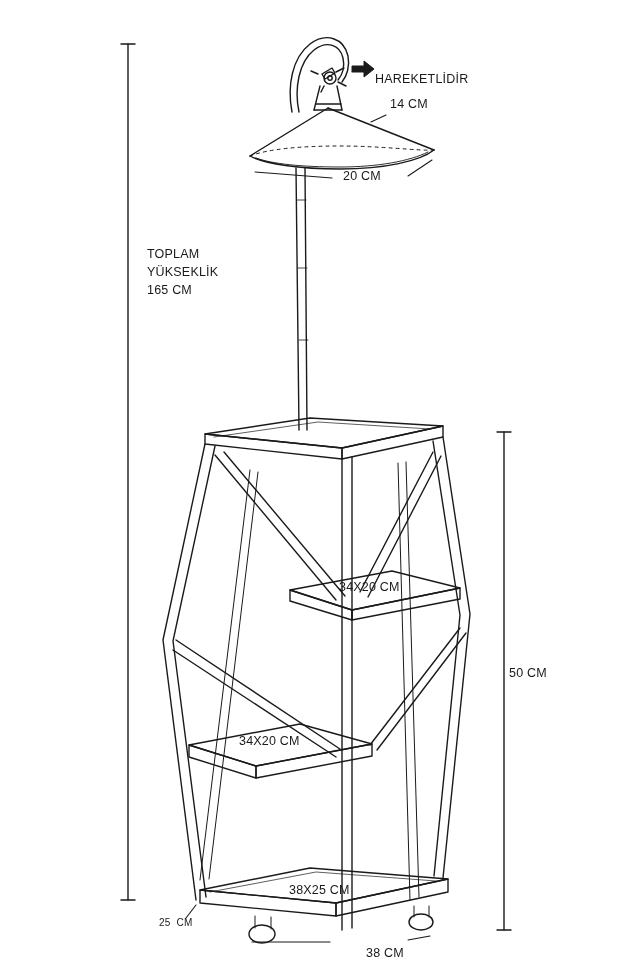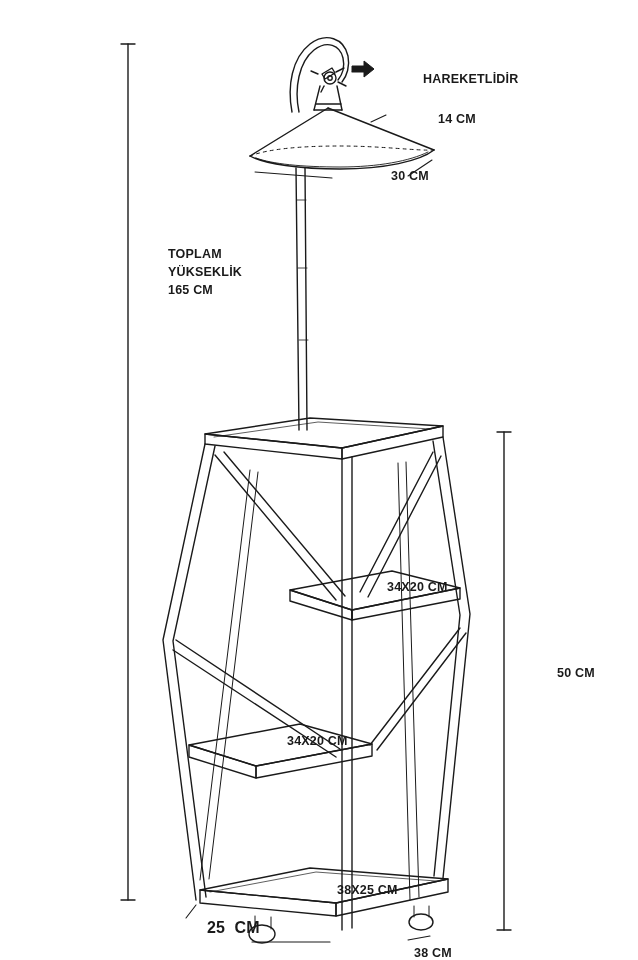--- a/index.html
+++ b/index.html
@@ -21,37 +21,36 @@
   svg.drawing {
     position: absolute;
     left: 0;
     top: 0;
     width: 638px;
     height: 960px;
   }
   .lbl {
     position: absolute;
     font-size: 12.5px;
-    font-weight: 700;
+    font-weight: 400;
     color: #1a1a1a;
     letter-spacing: 0.2px;
     white-space: pre;
     line-height: 1.45;
-    margin-left: 48px;
   }
   .lbl.multi {
     white-space: pre-line;
   }
   .lbl-sm {
-    font-size: 16px;
+    font-size: 10px;
   }
   #lbl-hareketlidir { left: 375px; top: 70px; }
-  #lbl-14cm        { left: 390px; top: 110px; text-align: center; }
+  #lbl-14cm        { left: 390px; top: 95px; text-align: center; }
   #lbl-30cm        { left: 343px; top: 167px; }
-  #lbl-toplam      { left: 120px; top: 245px; }
+  #lbl-toplam      { left: 147px; top: 245px; }
   #lbl-34x20-upper { left: 339px; top: 578px; }
   #lbl-34x20-lower { left: 239px; top: 732px; }
   #lbl-90cm        { left: 509px; top: 664px; }
   #lbl-38x25       { left: 289px; top: 881px; }
   #lbl-25cm        { left: 159px; top: 916px; }
   #lbl-38cm        { left: 366px; top: 944px; }
 </style>
 </head>
 <body>
 
@@ -195,21 +194,21 @@
         <path d="M408 940 L430 936" stroke-width="1.1"></path>
       </g>
 
     </g>
   </svg>
 
   <div class="lbl" id="lbl-hareketlidir">HAREKETLİDİR</div>
 
   <div class="lbl" id="lbl-14cm">14 CM</div>
 
-  <div class="lbl" id="lbl-30cm">30 CM</div>
+  <div class="lbl" id="lbl-30cm">20 CM</div>
 
   <div class="lbl multi" id="lbl-toplam">TOPLAM
 YÜKSEKLİK
 165 CM</div>
 
   <div class="lbl" id="lbl-34x20-upper">34X20 CM</div>
 
   <div class="lbl" id="lbl-34x20-lower">34X20 CM</div>
 
   <div class="lbl" id="lbl-90cm">50 CM</div>

